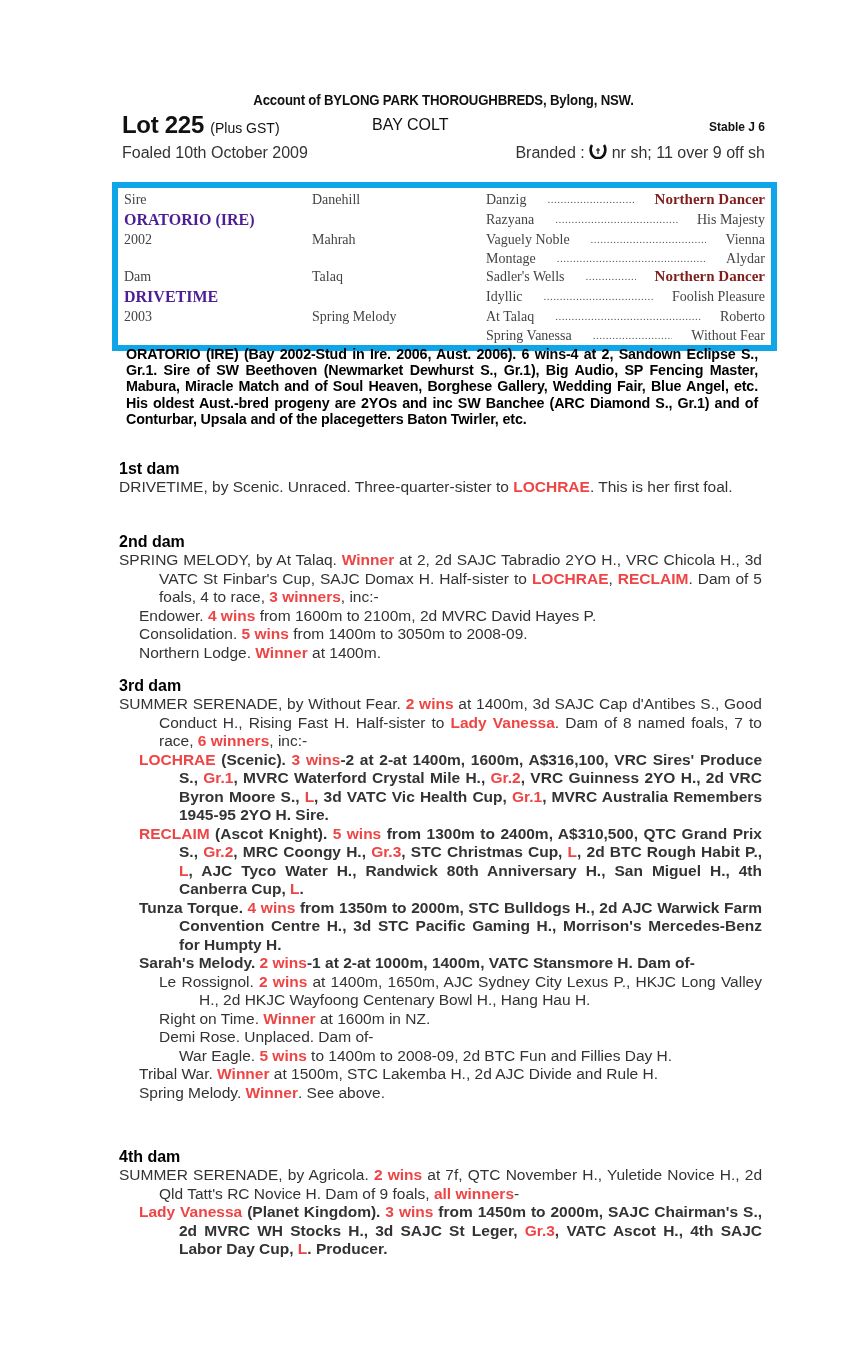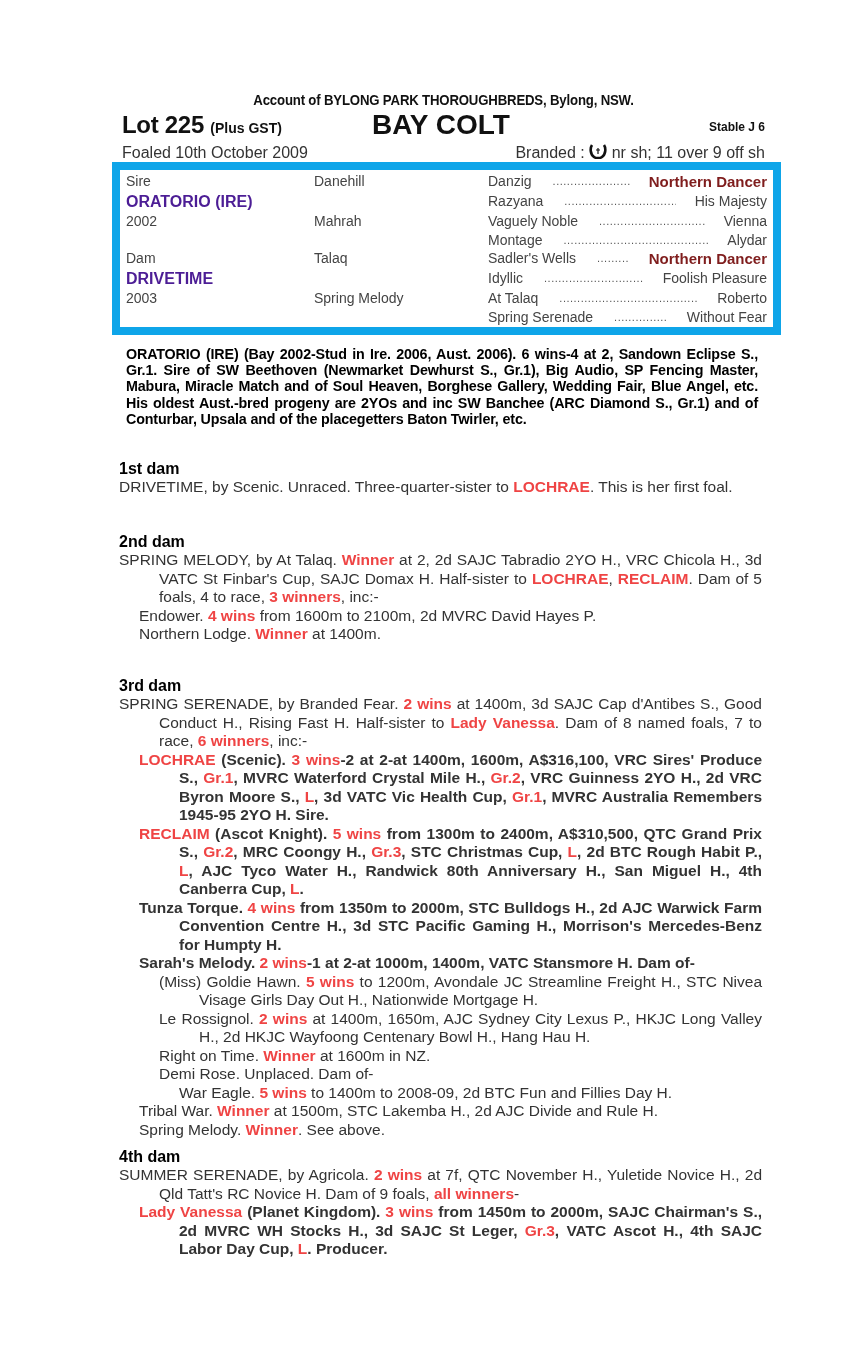--- a/index.html
+++ b/index.html
@@ -1,28 +1,28 @@
 <!DOCTYPE html>
 <html><head>
 <meta charset="utf-8">
 <style>
   html, body { margin: 0; padding: 0; background: #ffffff; }
   body { width: 860px; height: 1356px; position: relative; color: #111; font-family: "Liberation Sans", sans-serif; overflow: hidden; }
   .page { position: absolute; left: 122px; top: 90px; width: 643px; }
   .account { text-align: center; font-weight: bold; font-size: 15px; letter-spacing: -0.2px; transform: scaleX(0.88); transform-origin: center; margin-left: -40px; margin-right: -40px; height: 19px; line-height: 19px; }
   .lotrow { position: relative; height: 30px; margin-top: 1px; }
   .lot { position: absolute; left: 0; top: 0; font-weight: bold; font-size: 24px; line-height: 30px; letter-spacing: -0.3px; }
-  .lot .gst { font-weight: bold; font-size: 14px; letter-spacing: 0; }
-  .sex { position: absolute; left: 250px; top: 0; font-weight: bold; font-size: 28px; line-height: 30px; }
+  .lot .gst { font-weight: normal; font-size: 14px; letter-spacing: 0; }
+  .sex { position: absolute; left: 250px; top: 0; font-weight: normal; font-size: 16px; line-height: 30px; }
   .stable { position: absolute; right: 0; top: 2px; font-weight: bold; font-size: 12px; line-height: 30px; }
   .foalrow { position: relative; height: 26px; font-size: 16px; line-height: 26px; color: #333; }
   .foaled { position: absolute; left: 0; top: 0; }
   .branded { position: absolute; right: 0; top: 0; }
   .brand-icon { display: inline-block; width: 18px; height: 16px; vertical-align: -1px; }
-  .pedbox { position: absolute; left: 112px; top: 162px; width: 653px; height: 157px; border: 8px solid #0ea5e9; }
+  .pedbox { position: absolute; left: 112px; top: 182px; width: 653px; height: 157px; border: 6px solid #0ea5e9; font-family: Liberation Serif, serif; }
   .ped { position: absolute; font-size: 14px; line-height: 19.5px; color: #444; }
   .ped .b { font-weight: bold; font-size: 16px; color: #4c1d95; text-align: right; }
   .c1 { left: 6px; }
   .c2 { left: 194px; }
   .c3 { left: 368px; width: 279px; gap: 19px; }
   .gd { display: flex; white-space: nowrap; }
   .gd .n { flex: 0 0 auto; }
   .gd .dots { flex: 1 1 auto; overflow: hidden; letter-spacing: 0.5px; font-size: 11px; padding: 0 2px; color: #555; }
   .gd .s { flex: 0 0 auto; }
   .gd .s.bold { font-weight: bold; color: #7f1d1d; font-size: 15px; }
@@ -106,48 +106,48 @@
       <span class="n">Idyllic</span>
       <span class="dots">..............................................................</span>
       <span class="s">Foolish Pleasure</span>
     </div>
   <div class="ped c3 gd" style="top:119px">
       <span class="n">At Talaq</span>
       <span class="dots">..............................................................</span>
       <span class="s">Roberto</span>
     </div>
   <div class="ped c3 gd" style="top:138px">
-      <span class="n">Spring Serenade</span>
+      <span class="n">Spring Vanessa</span>
       <span class="dots">..............................................................</span>
       <span class="s">Without Fear</span>
     </div>
 </div>
 
 <div class="sire-summary">ORATORIO (IRE) (Bay 2002-Stud in Ire. 2006, Aust. 2006). 6 wins-4 at 2, Sandown Eclipse S., Gr.1. Sire of SW Beethoven (Newmarket Dewhurst S., Gr.1), Big Audio, SP Fencing Master, Mabura, Miracle Match and of Soul Heaven, Borghese Gallery, Wedding Fair, Blue Angel, etc. His oldest Aust.-bred progeny are 2YOs and inc SW Banchee (ARC Diamond S., Gr.1) and of Conturbar, Upsala and of the placegetters Baton Twirler, etc.</div>
 
 <div class="section" style="top:460px">
   <h3>1st dam</h3>
   <div class="para hang1 last-left"><span>DRIVETIME, by Scenic. Unraced. Three-quarter-sister to </span><b>LOCHRAE</b><span>. This is her first foal.</span></div>
 </div>
 
 <div class="section" style="top:533px">
   <h3>2nd dam</h3>
   <div class="para hang1 last-left"><span>SPRING MELODY, by At Talaq. </span><b>Winner</b><span> at 2, 2d SAJC Tabradio 2YO H., VRC Chicola H., 3d VATC St Finbar's Cup, SAJC Domax H. Half-sister to </span><b>LOCHRAE</b><span>, </span><b>RECLAIM</b><span>. Dam of 5 foals, 4 to race, </span><b>3 winners</b><span>, inc:-</span></div>
   <div class="para ind1"><span>Endower. </span><b>4 wins</b><span> from 1600m to 2100m, 2d MVRC David Hayes P.</span></div>
+  <div class="para ind1"><span>Consolidation. </span><b>5 wins</b><span> from 1400m to 3050m to 2008-09.</span></div>
   <div class="para ind1"><span>Northern Lodge. </span><b>Winner</b><span> at 1400m.</span></div>
 </div>
 
 <div class="section" style="top:677px">
   <h3>3rd dam</h3>
-  <div class="para hang1 last-left"><span>SPRING SERENADE, by Branded Fear. </span><b>2 wins</b><span> at 1400m, 3d SAJC Cap d'Antibes S., Good Conduct H., Rising Fast H. Half-sister to </span><b>Lady Vanessa</b><span>. Dam of 8 named foals, 7 to race, </span><b>6 winners</b><span>, inc:-</span></div>
+  <div class="para hang1 last-left"><span>SUMMER SERENADE, by Without Fear. </span><b>2 wins</b><span> at 1400m, 3d SAJC Cap d'Antibes S., Good Conduct H., Rising Fast H. Half-sister to </span><b>Lady Vanessa</b><span>. Dam of 8 named foals, 7 to race, </span><b>6 winners</b><span>, inc:-</span></div>
   <div class="para hang2 last-left"><b>LOCHRAE</b><span> (Scenic). </span><b>3 wins</b><span>-2 at 2-at 1400m, 1600m, A$316,100, VRC Sires' Produce S., </span><b>Gr.1</b><span>, MVRC Waterford Crystal Mile H., </span><b>Gr.2</b><span>, VRC Guinness 2YO H., 2d VRC Byron Moore S., </span><b>L</b><span>, 3d VATC Vic Health Cup, </span><b>Gr.1</b><span>, MVRC Australia Remembers 1945-95 2YO H. Sire.</span></div>
   <div class="para hang2 last-left"><b>RECLAIM</b><span> (Ascot Knight). </span><b>5 wins</b><span> from 1300m to 2400m, A$310,500, QTC Grand Prix S., </span><b>Gr.2</b><span>, MRC Coongy H., </span><b>Gr.3</b><span>, STC Christmas Cup, </span><b>L</b><span>, 2d BTC Rough Habit P., </span><b>L</b><span>, AJC Tyco Water H., Randwick 80th Anniversary H., San Miguel H., 4th Canberra Cup, </span><b>L</b><span>.</span></div>
   <div class="para hang2 last-left"><span>Tunza Torque. </span><b>4 wins</b><span> from 1350m to 2000m, STC Bulldogs H., 2d AJC Warwick Farm Convention Centre H., 3d STC Pacific Gaming H., Morrison's Mercedes-Benz for Humpty H.</span></div>
   <div class="para hang2 last-left"><span>Sarah's Melody. </span><b>2 wins</b><span>-1 at 2-at 1000m, 1400m, VATC Stansmore H. Dam of-</span></div>
-  <div class="para hang3 last-left"><span>(Miss) Goldie Hawn. </span><b>5 wins</b><span> to 1200m, Avondale JC Streamline Freight H., STC Nivea Visage Girls Day Out H., Nationwide Mortgage H.</span></div>
   <div class="para hang3 last-left"><span>Le Rossignol. </span><b>2 wins</b><span> at 1400m, 1650m, AJC Sydney City Lexus P., HKJC Long Valley H., 2d HKJC Wayfoong Centenary Bowl H., Hang Hau H.</span></div>
   <div class="para ind2"><span>Right on Time. </span><b>Winner</b><span> at 1600m in NZ.</span></div>
   <div class="para ind2"><span>Demi Rose. Unplaced. Dam of-</span></div>
   <div class="para ind3"><span>War Eagle. </span><b>5 wins</b><span> to 1400m to 2008-09, 2d BTC Fun and Fillies Day H.</span></div>
   <div class="para ind1"><span>Tribal War. </span><b>Winner</b><span> at 1500m, STC Lakemba H., 2d AJC Divide and Rule H.</span></div>
   <div class="para ind1"><span>Spring Melody. </span><b>Winner</b><span>. See above.</span></div>
 </div>
 
 <div class="section" style="top:1148px">
   <h3>4th dam</h3>

